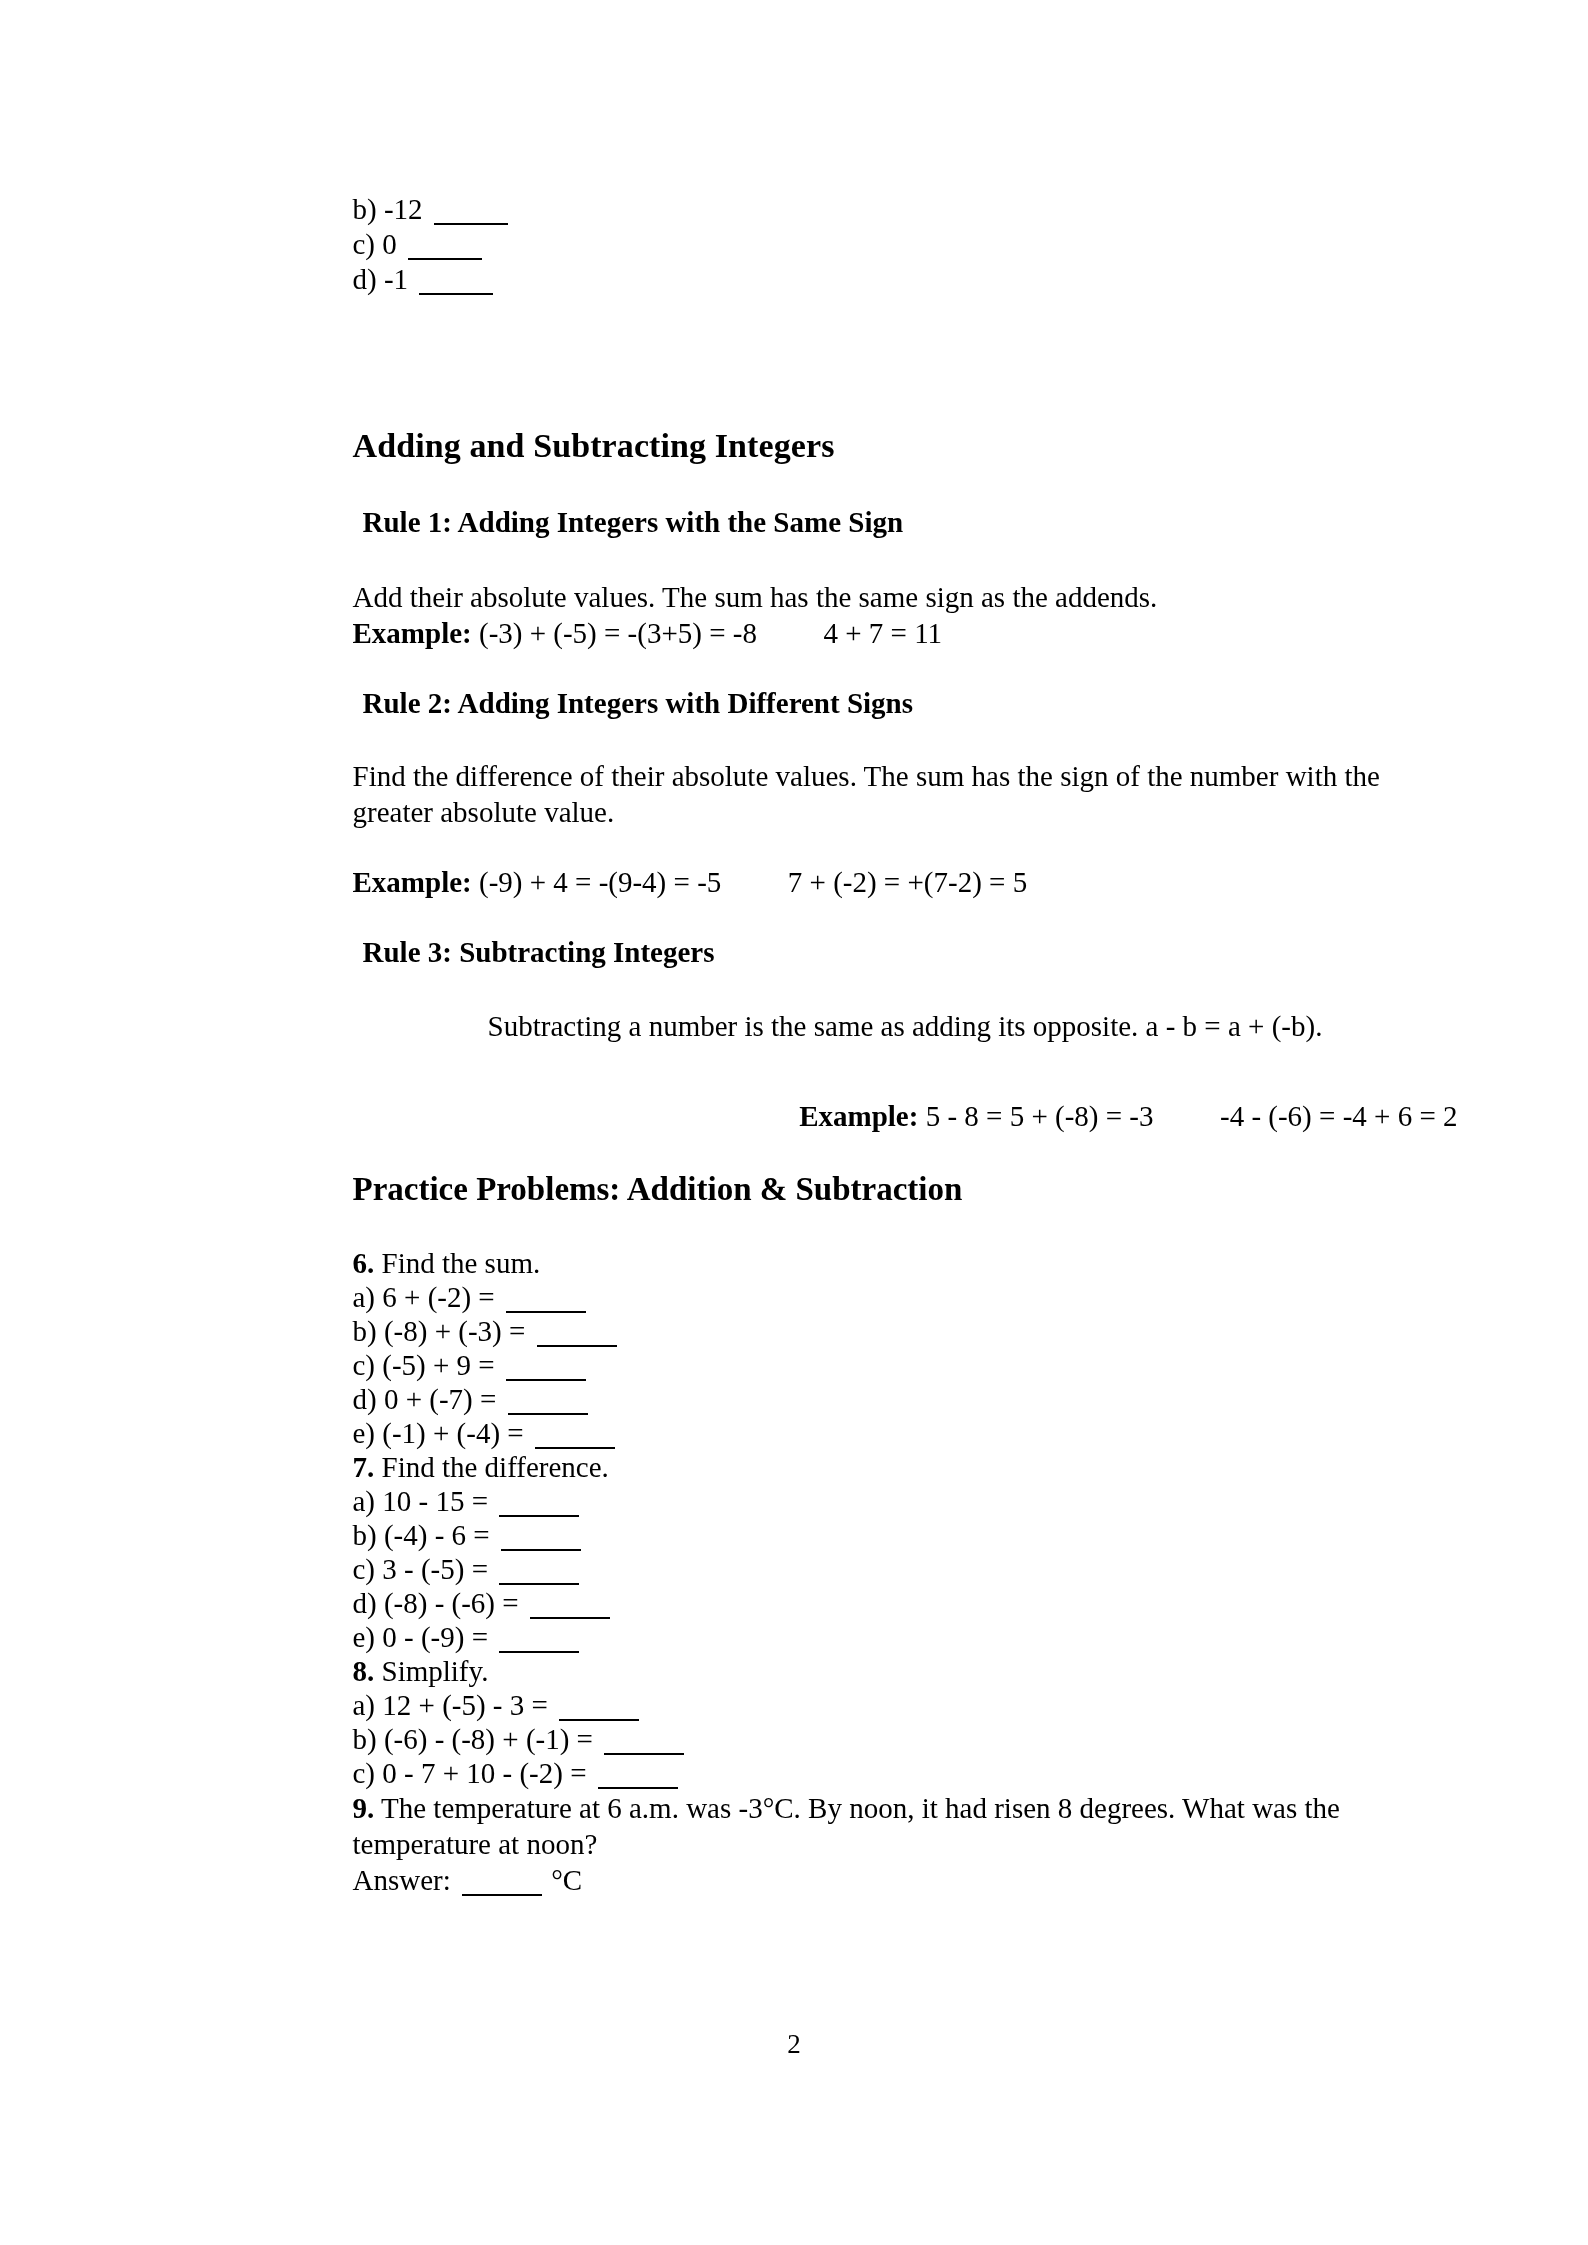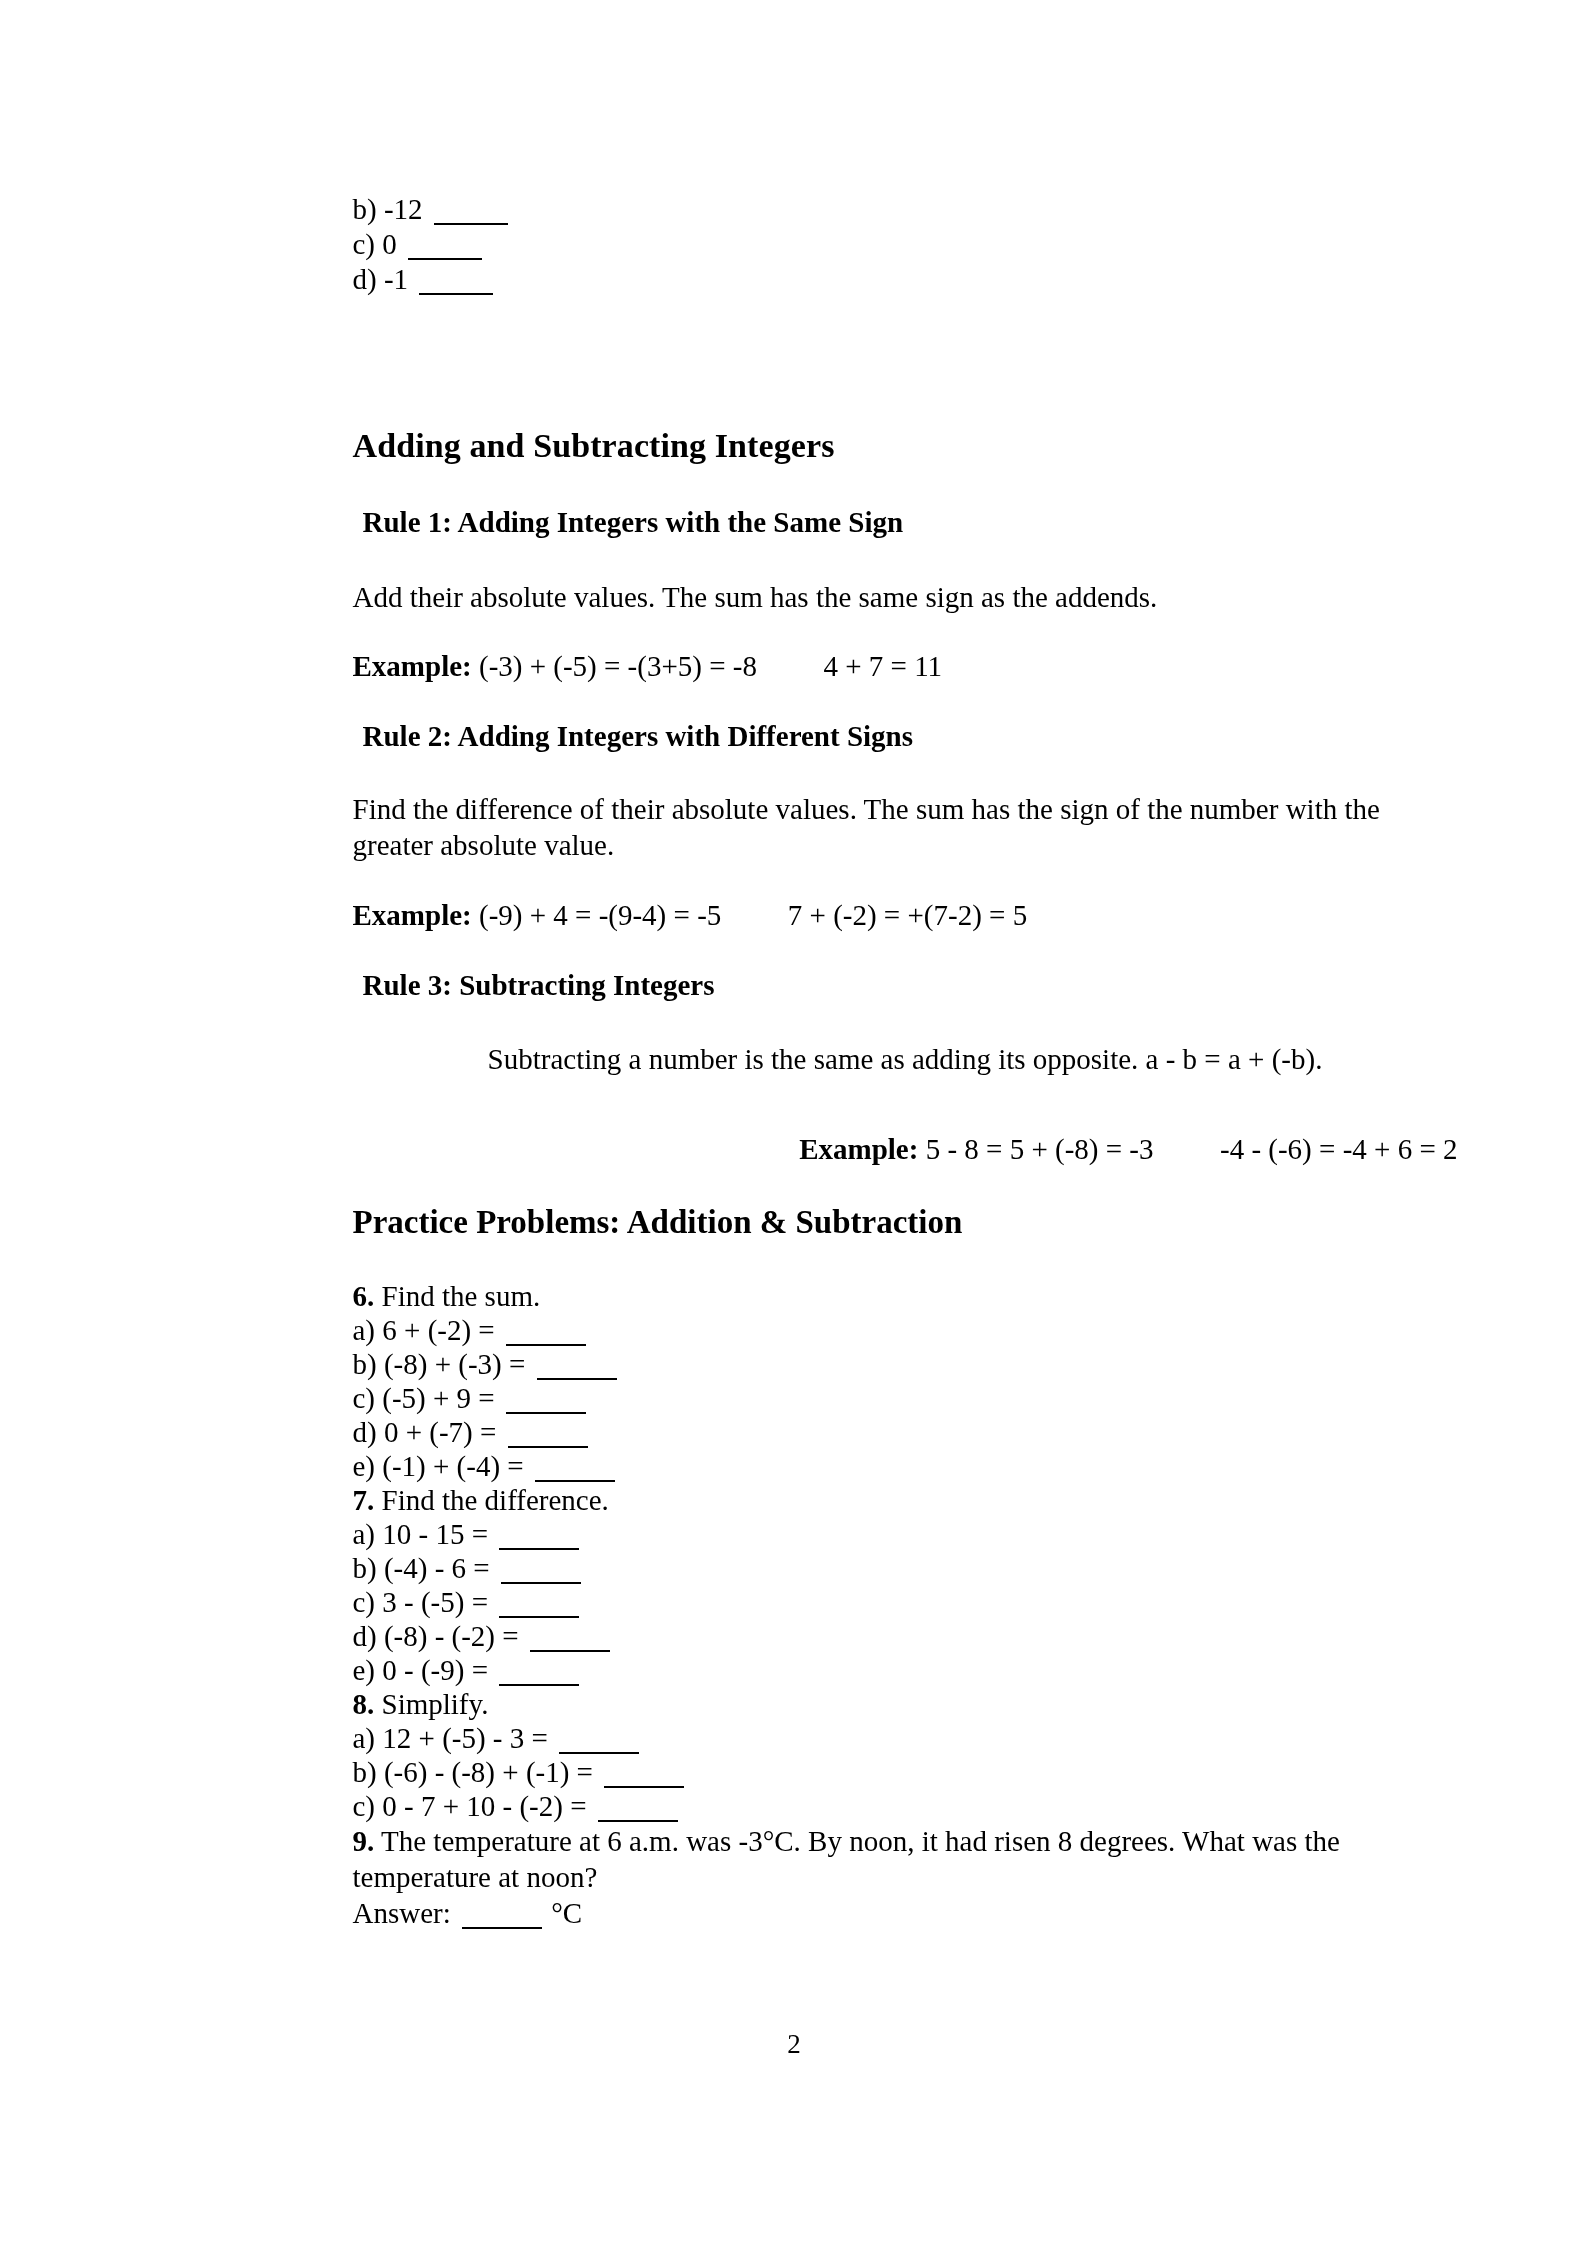--- a/index.html
+++ b/index.html
@@ -132,21 +132,21 @@
         <span class="blank blank-s"></span>
       </div>
     </div>
 
     <div style="position:absolute; top:425px; left:0; width:1105px;">
 
       <h1 class="h-main">Adding and Subtracting Integers</h1>
 
       <h2 class="h-rule" style="margin-top:36px;">Rule 1: Adding Integers with the Same Sign</h2>
       <p class="para" style="margin-top:38px;">Add their absolute values. The sum has the same sign as the addends.</p>
-      <p class="para" style="margin-top:33px;">
+      <p class="para" style="">
         <span class="ex-label">Example:</span>
         <span>(-3) + (-5) = -(3+5) = -8</span>
         <span class="ex-gap"></span>
         <span>4 + 7 = 11</span>
       </p>
 
       <h2 class="h-rule" style="margin-top:33px;">Rule 2: Adding Integers with Different Signs</h2>
       <p class="para" style="margin-top:36px;">Find the difference of their absolute values. The sum has the sign of the number with the greater absolute value.</p>
       <p class="para" style="margin-top:34px;">
         <span class="ex-label">Example:</span>
@@ -213,21 +213,21 @@
           <span>(-4) - 6 =</span>
           <span class="blank blank-m"></span>
         </div>
         <div class="q-item">
           <span>c)</span>
           <span>3 - (-5) =</span>
           <span class="blank blank-m"></span>
         </div>
         <div class="q-item">
           <span>d)</span>
-          <span>(-8) - (-2) =</span>
+          <span>(-8) - (-6) =</span>
           <span class="blank blank-m"></span>
         </div>
         <div class="q-item">
           <span>e)</span>
           <span>0 - (-9) =</span>
           <span class="blank blank-m"></span>
         </div>
       </div>
 
       <div class="q-list">

